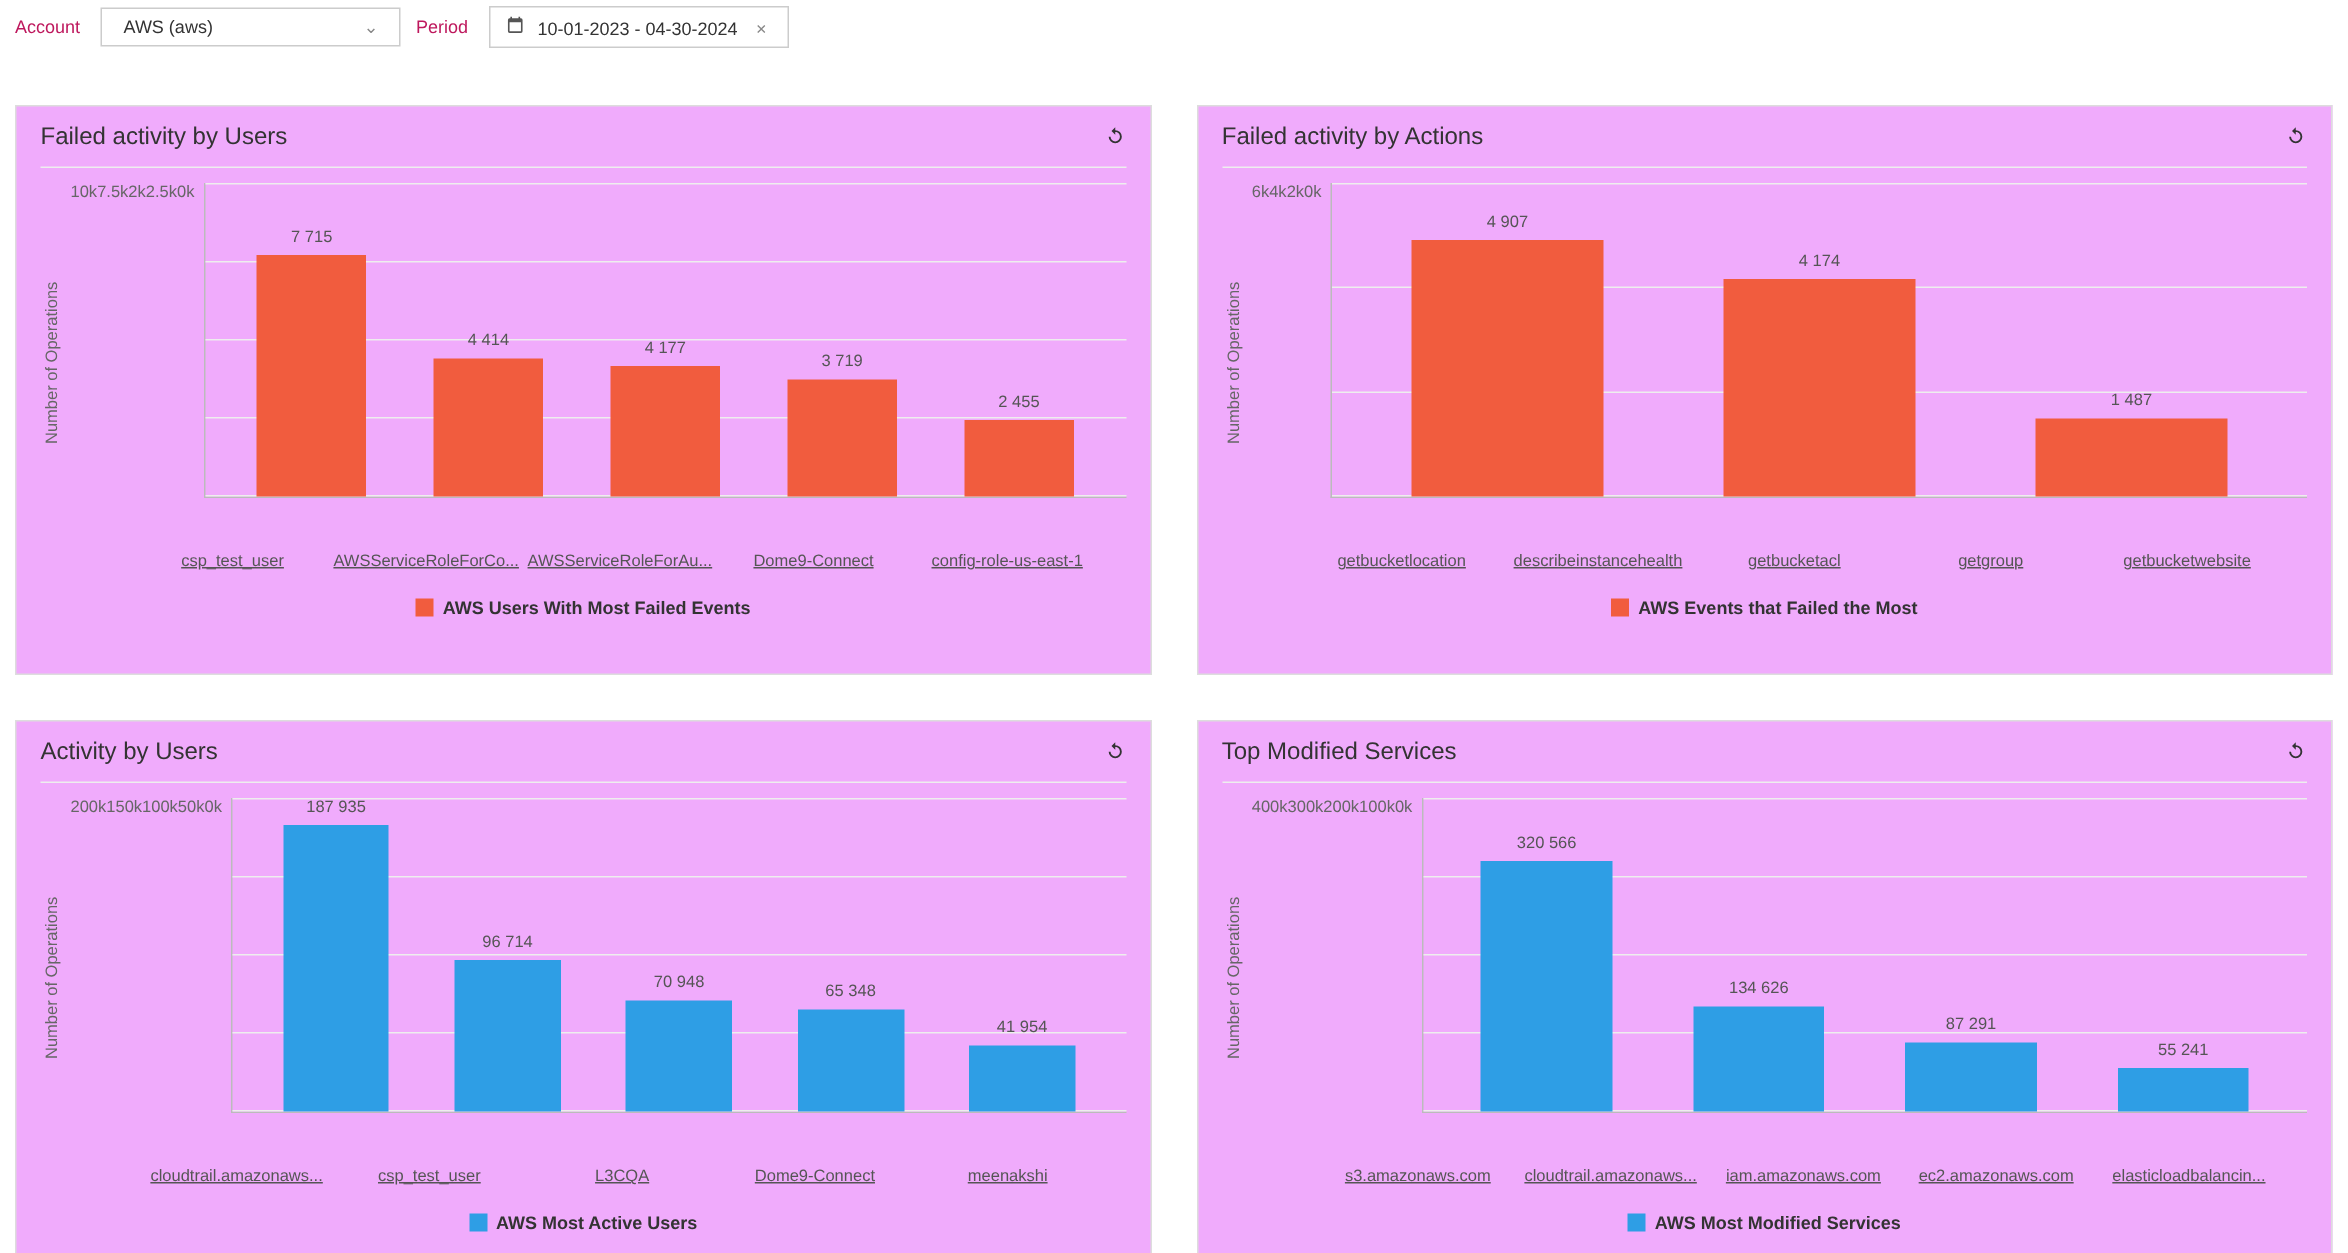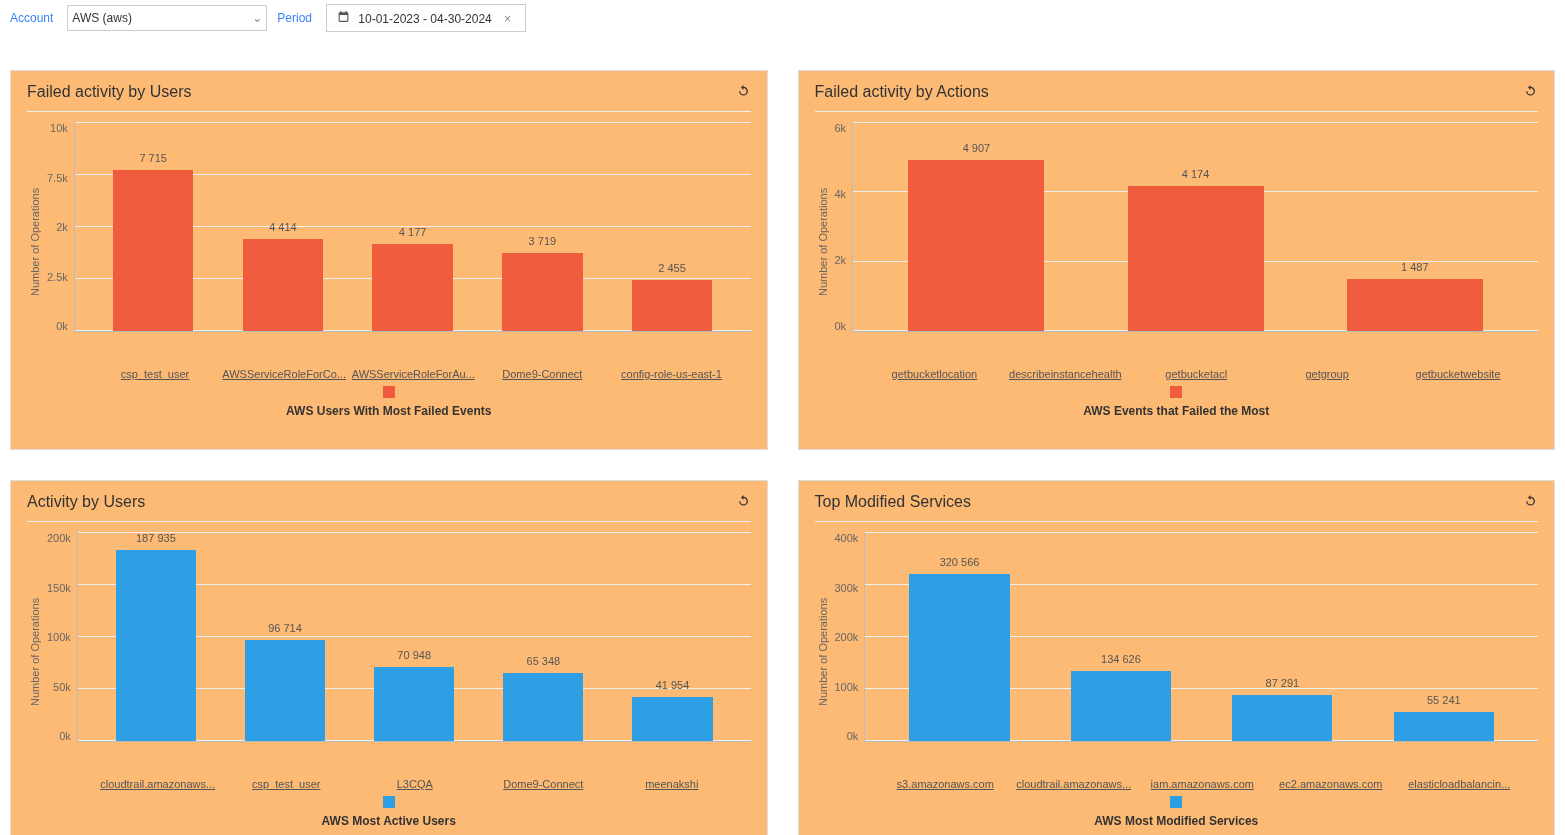--- a/index.html
+++ b/index.html
@@ -12,27 +12,27 @@
     width: 1565px;
   }
   .filter-bar {
     display: flex;
     align-items: center;
     padding: 4px 10px 8px 10px;
     gap: 10px;
   }
   .filter-label {
     font-size: 12px;
-    color: #3b82f6;
+    color: #be185d;
     margin-right: 4px;
   }
   .dropdown {
     border: 1px solid #ccc;
     background: #fff;
-    padding: 5px 4px;
+    padding: 5px 14px;
     font-size: 12px;
     min-width: 200px;
     display: flex;
     justify-content: space-between;
     align-items: center;
     cursor: pointer;
   }
   .dropdown .chev { color: #888; }
   .date-input {
     border: 1px solid #ccc;
@@ -49,21 +49,21 @@
   .date-input .clear { color: #888; cursor: pointer; padding: 0 4px;}
   .grid {
     display: grid;
     grid-template-columns: 1fr 1fr;
     gap: 30px;
     padding: 10px;
     margin-top: 20px;
   }
   .panel {
     border: 1px solid #ddd;
-    background: #fdba74;
+    background: #f0abfc;
     padding: 12px 16px;
     position: relative;
     min-height: 380px;
   }
   .panel-header {
     display: flex;
     justify-content: space-between;
     align-items: center;
     padding-bottom: 10px;
     border-bottom: 1px solid #eee;
@@ -83,23 +83,22 @@
   .y-axis-title {
     writing-mode: vertical-rl;
     transform: rotate(180deg);
     font-size: 11px;
     color: #666;
     text-align: center;
     padding: 0 2px;
   }
   .y-ticks {
     display: flex;
-    flex-direction: column;
+    flex-direction: row;
     justify-content: space-between;
-    align-items: flex-end;
     padding: 0 6px 0 4px;
     font-size: 11px;
     color: #666;
     height: 210px;
   }
   .plot {
     flex: 1;
     position: relative;
     height: 210px;
     border-left: 1px solid #bbb;
@@ -162,22 +161,21 @@
     padding: 0 2px;
   }
   .legend {
     display: flex;
     justify-content: center;
     align-items: center;
     gap: 6px;
     font-size: 12px;
     font-weight: 600;
     color: #333;
-    margin-top: 6px;
-    flex-direction: column;
+    margin-top: 18px;
   }
   .legend-swatch {
     width: 12px; height: 12px;
   }
   .legend-swatch.red { background: #f15c3e; }
   .legend-swatch.blue { background: #2e9ee5; }
   .chart-body { position: relative; }
 </style>
 </head>
 <body>

